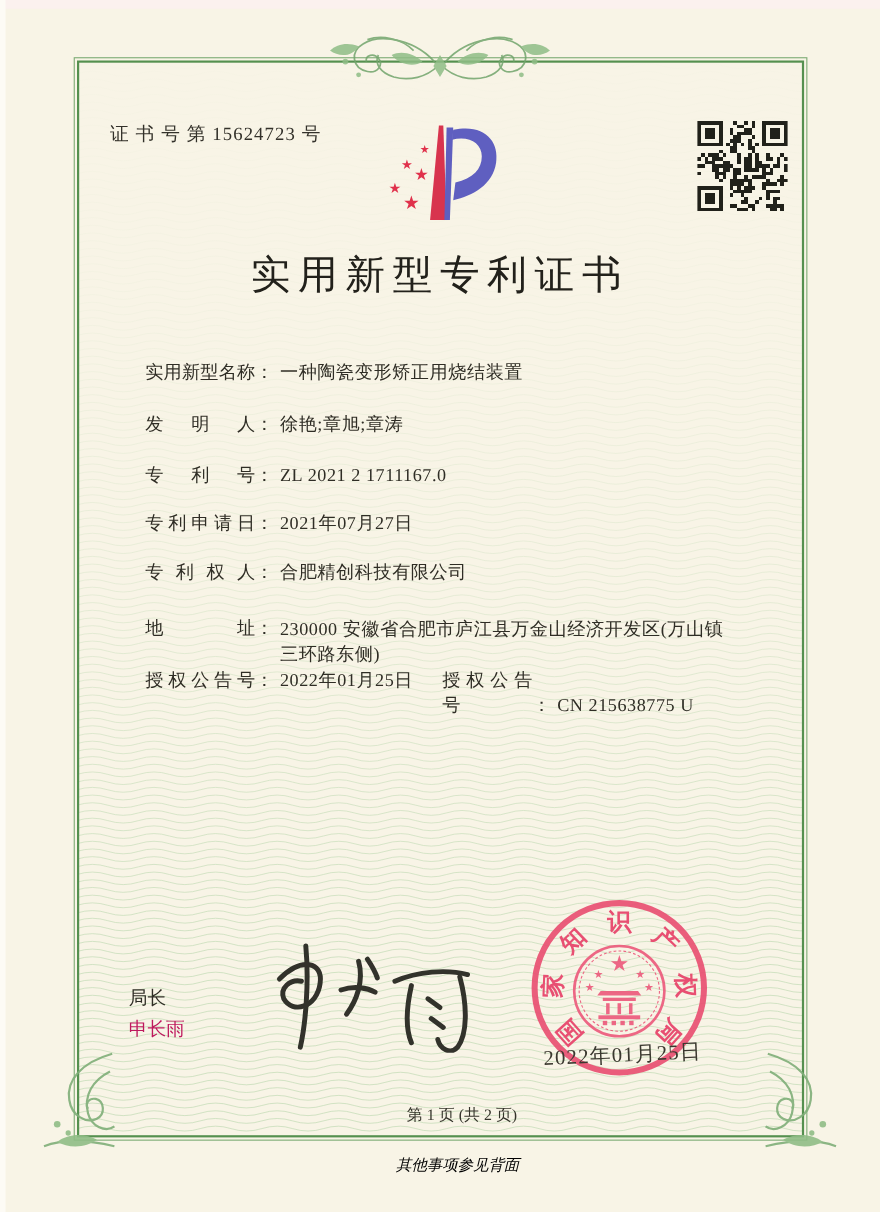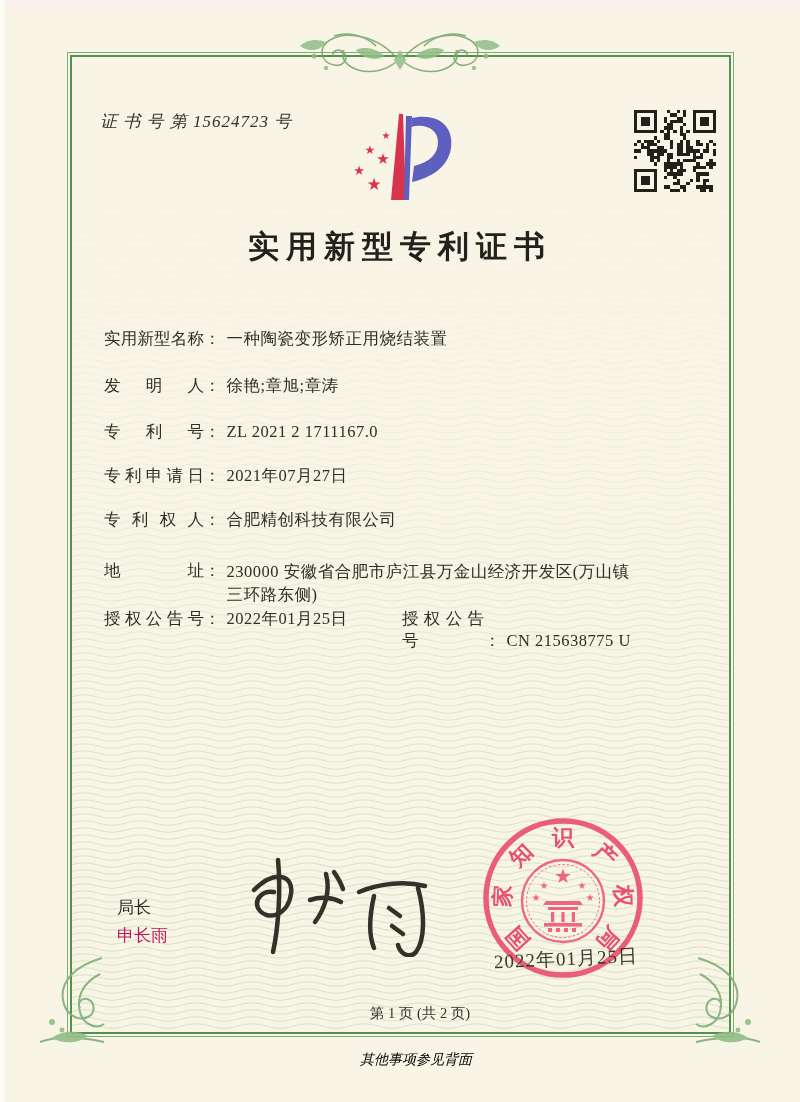--- a/index.html
+++ b/index.html
@@ -15,27 +15,27 @@
 
   .waves{left:70px;top:56px;z-index:0;}
   .fade{left:70px;top:56px;width:660px;height:976px;z-index:0;pointer-events:none;
     background:linear-gradient(180deg,rgba(248,244,230,.96) 0%,rgba(248,244,230,.88) 22%,rgba(248,244,230,.55) 48%,rgba(248,244,230,.15) 70%,rgba(248,244,230,0) 85%);}
 
   .border-outer{left:67px;top:52px;width:665px;height:983px;border:1px solid #7cab74;z-index:1;}
   .border-inner{position:absolute;left:2px;top:2px;right:2px;bottom:2px;border:2px solid #55904f;}
 
   .content{z-index:2;}
 
-  .cert-no{left:100px;top:110px;font-size:17px;letter-spacing:1px;color:#33312a;font-style:italic;}
-
-  .title{left:0;top:226px;width:800px;text-align:center;font-size:31px;font-weight:bold;
+  .cert-no{left:100px;top:110px;font-size:17px;letter-spacing:1px;color:#33312a;}
+
+  .title{left:0;top:226px;width:800px;text-align:center;font-size:36px;font-weight:normal;
     letter-spacing:7px;color:#22211b;}
 
   .field-row{left:104px;font-size:16.5px;color:#2f2d25;}
-  .f-label{display:inline-block;width:100px;text-align:justify;text-align-last:justify;}
+  .f-label{display:inline-block;width:100px;text-align:justify;text-align-last:justify;margin-left:28px;}
   .f-label-sm{display:inline-block;width:82px;text-align:justify;text-align-last:justify;}
   .f-colon{margin-right:6px;}
   .f-value{letter-spacing:.5px;}
   .f-value-wrap{display:inline-block;width:412px;vertical-align:top;line-height:23px;letter-spacing:.5px;}
 
   .paras{left:88px;top:642px;width:628px;font-size:15.5px;line-height:23.5px;color:#34332a;text-align:justify;}
   .paras p{margin:0;text-indent:2em;}
 
   .comm-title{left:117px;top:896px;font-size:17px;color:#2f2d25;}
   .comm-name{left:117px;top:924px;font-size:17px;color:#be185d;}

